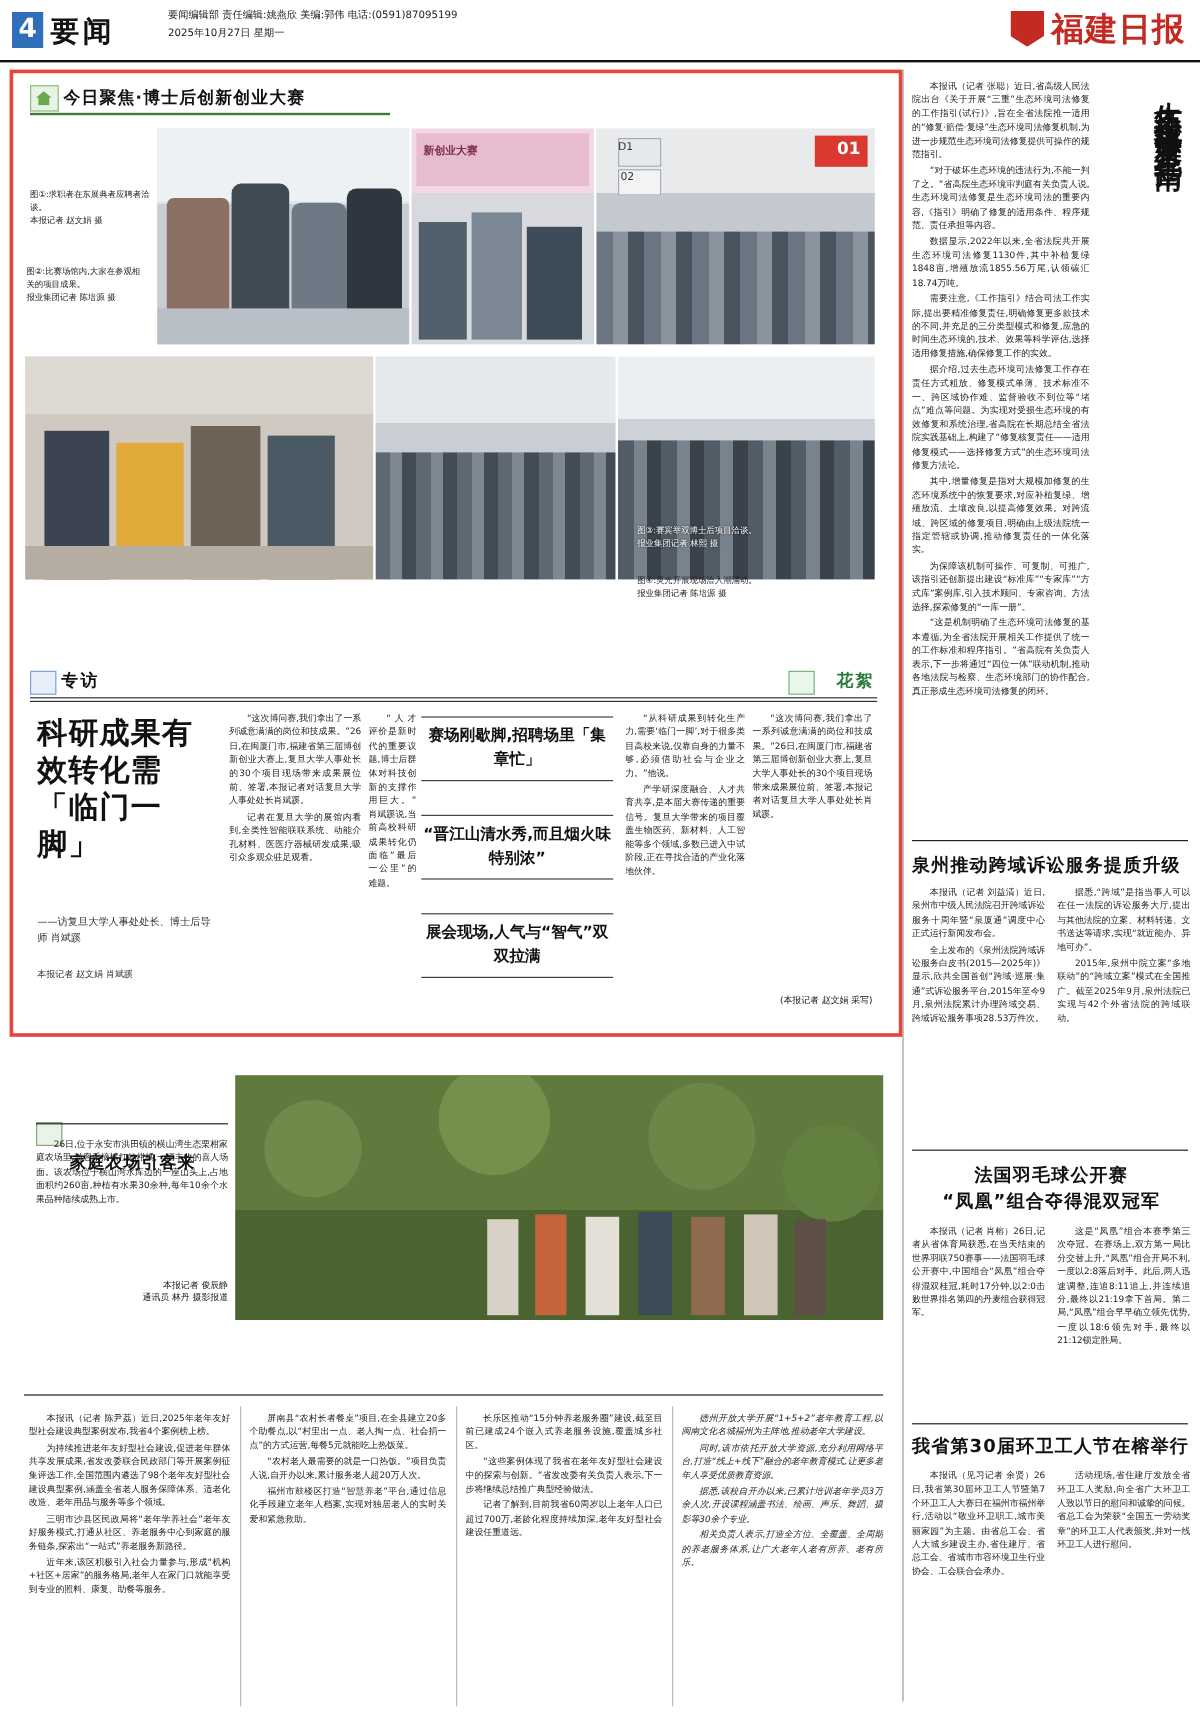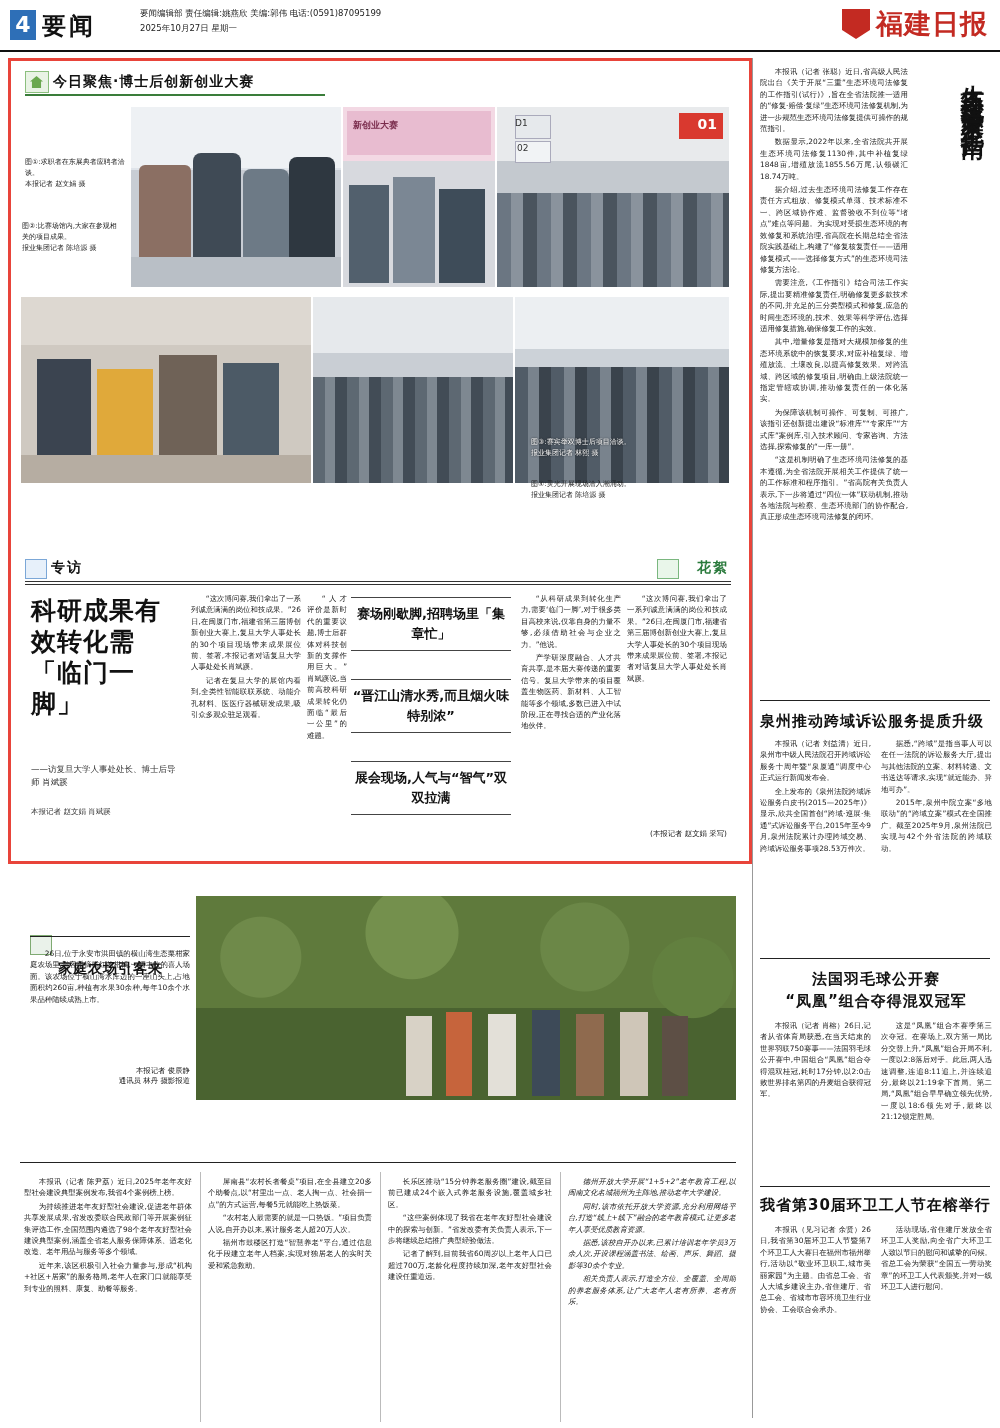--- a/index.html
+++ b/index.html
@@ -189,23 +189,24 @@
       <div style="position:absolute;right:4px;top:272px;font-size:7.4px;">(本报记者 赵文娟 采写)</div>
     </div>
   </div>
 
   <div class="vline" style="left:752px;top:58px;height:1360px;"></div>
 
   <div class="vtitle" style="right:10px;top:66px;height:460px;width:72px;">生态环境司法修复有了统一指南</div>
 
   <div class="body-text" style="position:absolute;left:760px;top:66px;width:148px;height:560px;overflow:hidden;">
     <p>本报讯（记者 张聪）近日,省高级人民法院出台《关于开展“三重”生态环境司法修复的工作指引(试行)》,旨在全省法院推一适用的“修复·赔偿·复绿”生态环境司法修复机制,为进一步规范生态环境司法修复提供可操作的规范指引。</p>
+    <p>“对于破坏生态环境的违法行为,不能一判了之。”省高院生态环境审判庭有关负责人说,生态环境司法修复是生态环境司法的重要内容,《指引》明确了修复的适用条件、程序规范、责任承担等内容。</p>
     <p>数据显示,2022年以来,全省法院共开展生态环境司法修复1130件,其中补植复绿1848亩,增殖放流1855.56万尾,认领碳汇18.74万吨。</p>
+    <p>需要注意,《工作指引》结合司法工作实际,提出要精准修复责任,明确修复更多款技术的不同,并充足的三分类型模式和修复,应急的时间生态环境的,技术、效果等科学评估,选择适用修复措施,确保修复工作的实效。</p>
     <p>据介绍,过去生态环境司法修复工作存在责任方式粗放、修复模式单薄、技术标准不一、跨区域协作难、监督验收不到位等“堵点”难点等问题。为实现对受损生态环境的有效修复和系统治理,省高院在长期总结全省法院实践基础上,构建了“修复核复责任——适用修复模式——选择修复方式”的生态环境司法修复方法论。</p>
-    <p>需要注意,《工作指引》结合司法工作实际,提出要精准修复责任,明确修复更多款技术的不同,并充足的三分类型模式和修复,应急的时间生态环境的,技术、效果等科学评估,选择适用修复措施,确保修复工作的实效。</p>
     <p>其中,增量修复是指对大规模加修复的生态环境系统中的恢复要求,对应补植复绿、增殖放流、土壤改良,以提高修复效果。对跨流域、跨区域的修复项目,明确由上级法院统一指定管辖或协调,推动修复责任的一体化落实。</p>
     <p>为保障该机制可操作、可复制、可推广,该指引还创新提出建设“标准库”“专家库”“方式库”案例库,引入技术顾问、专家咨询、方法选择,探索修复的“一库一册”。</p>
     <p>“这是机制明确了生态环境司法修复的基本遵循,为全省法院开展相关工作提供了统一的工作标准和程序指引。”省高院有关负责人表示,下一步将通过“四位一体”联动机制,推动各地法院与检察、生态环境部门的协作配合,真正形成生态环境司法修复的闭环。</p>
     <p></p>
   </div>
 
   <div class="hline" style="left:760px;top:700px;width:230px;"></div>
 
   <div class="hdr2" style="position:absolute;left:760px;top:712px;width:232px;">泉州推动跨域诉讼服务提质升级</div>
   <div class="body-text" style="position:absolute;left:760px;top:738px;width:232px;height:180px;overflow:hidden;column-count:2;column-gap:10px;">
@@ -261,20 +262,21 @@
 
   <div class="hline" style="left:20px;top:1162px;width:716px;"></div>
 
   <div class="col-rule" style="left:200px;top:1172px;height:250px;"></div>
   <div class="col-rule" style="left:380px;top:1172px;height:250px;"></div>
   <div class="col-rule" style="left:560px;top:1172px;height:250px;"></div>
 
   <div class="body-text" style="position:absolute;left:24px;top:1176px;width:168px;height:244px;overflow:hidden;">
     <p>本报讯（记者 陈尹荔）近日,2025年老年友好型社会建设典型案例发布,我省4个案例榜上榜。</p>
     <p>为持续推进老年友好型社会建设,促进老年群体共享发展成果,省发改委联合民政部门等开展案例征集评选工作,全国范围内遴选了98个老年友好型社会建设典型案例,涵盖全省老人服务保障体系、适老化改造、老年用品与服务等多个领域。</p>
+    <p>三明市沙县区民政局将“老年学养社会”老年友好服务模式,打通从社区、养老服务中心到家庭的服务链条,探索出“一站式”养老服务新路径。</p>
     <p>近年来,该区积极引入社会力量参与,形成“机构+社区+居家”的服务格局,老年人在家门口就能享受到专业的照料、康复、助餐等服务。</p>
   </div>
   <div class="body-text" style="position:absolute;left:208px;top:1176px;width:164px;height:244px;overflow:hidden;">
     <p>屏南县“农村长者餐桌”项目,在全县建立20多个助餐点,以“村里出一点、老人掏一点、社会捐一点”的方式运营,每餐5元就能吃上热饭菜。</p>
     <p>“农村老人最需要的就是一口热饭。”项目负责人说,自开办以来,累计服务老人超20万人次。</p>
     <p>福州市鼓楼区打造“智慧养老”平台,通过信息化手段建立老年人档案,实现对独居老人的实时关爱和紧急救助。</p>
   </div>
   <div class="body-text" style="position:absolute;left:388px;top:1176px;width:164px;height:244px;overflow:hidden;">
     <p>长乐区推动“15分钟养老服务圈”建设,截至目前已建成24个嵌入式养老服务设施,覆盖城乡社区。</p>
     <p>“这些案例体现了我省在老年友好型社会建设中的探索与创新。”省发改委有关负责人表示,下一步将继续总结推广典型经验做法。</p>

